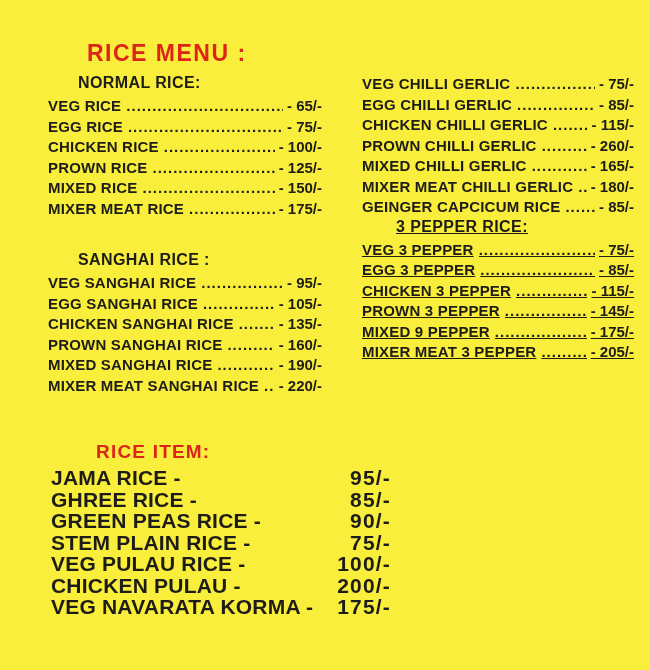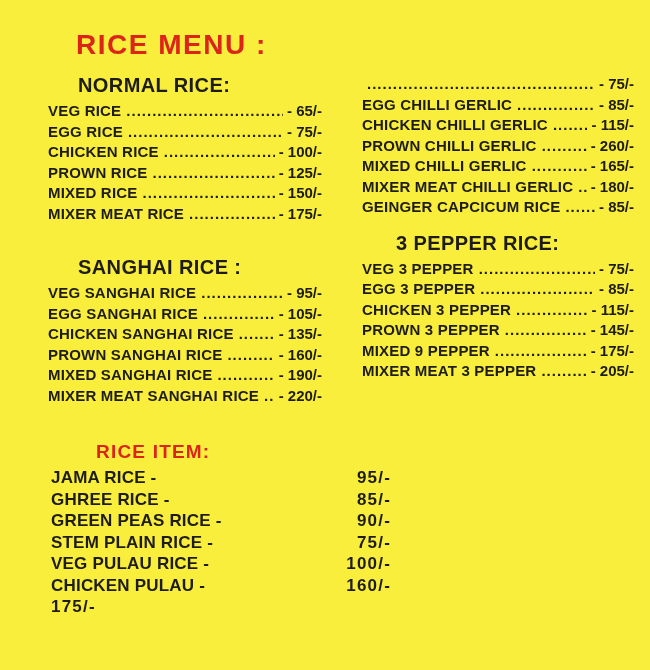--- a/index.html
+++ b/index.html
@@ -12,37 +12,37 @@
     width:650px;height:670px;
     background:var(--bg);
     font-family:"Liberation Sans", sans-serif;
     font-weight:700;
     color:var(--ink);
     overflow:hidden;
   }
   .flyer{position:relative;width:650px;height:670px;}
 
   .title{
-    position:absolute;left:76px;top:29px;margin:0;
-    font-size:28px;letter-spacing:1.5px;color:var(--red);
+    position:absolute;left:76px;top:29px;margin:11px;
+    font-size:23px;letter-spacing:1.5px;color:var(--red);
     white-space:nowrap;
   }
 
   .col{position:absolute;top:74px;}
   .col-left{left:48px;width:274px;}
   .col-right{left:362px;width:272px;}
 
   .section-heading{
-    margin:0 0 4px 0;font-size:20px;letter-spacing:0.4px;
+    margin:0 0 4px 0;font-size:16px;letter-spacing:0.4px;
     white-space:nowrap;
   }
   .col-left .section-heading{padding-left:30px;}
   .col-right .section-heading{padding-left:34px;}
   .section-gap-left{margin-top:32px;}
-  .section-gap-right{margin-top:14px;}
+  .section-gap-right{text-decoration:underline;}
 
   .menu-row{
     display:flex;align-items:flex-start;
     font-size:15px;line-height:20.5px;white-space:nowrap;
   }
   .item-name{white-space:nowrap;letter-spacing:0.2px;}
   .dot-leader{
     flex:1 1 auto;min-width:8px;overflow:hidden;
     white-space:nowrap;margin:0 2px 0 5px;
   }
@@ -53,21 +53,21 @@
   .item-price{white-space:nowrap;margin-left:2px;}
 
   .bottom-section{position:absolute;left:51px;top:441px;width:340px;}
   .bottom-heading{
     margin:0 0 4px 0;padding-left:45px;
     font-size:19px;letter-spacing:1.2px;color:var(--red);
     white-space:nowrap;
   }
   .bottom-row{
     display:flex;justify-content:space-between;align-items:baseline;
-    font-size:17px;line-height:21.5px;letter-spacing:1.2px;
+    font-size:21px;line-height:21.5px;letter-spacing:1.2px;
     white-space:nowrap;
   }
   .bottom-price{text-align:center;}
 </style>
 </head>
 <body>
 
 <div class="flyer">
 
   <h1 class="title">RICE MENU :</h1>
@@ -141,20 +141,21 @@
         <span class="item-price">- 220/-</span>
       </div>
     </section>
 
   </div>
 
   <div class="col col-right">
 
     <section>
       <div class="menu-row">
+        <span class="item-name">VEG CHILLI GERLIC</span>
         <span class="dot-leader"></span>
         <span class="item-price">- 75/-</span>
       </div>
       <div class="menu-row">
         <span class="item-name">EGG CHILLI GERLIC</span>
         <span class="dot-leader"></span>
         <span class="item-price">- 85/-</span>
       </div>
       <div class="menu-row">
         <span class="item-name">CHICKEN CHILLI GERLIC</span>
@@ -236,20 +237,21 @@
     <div class="bottom-row">
       <span class="item-name">STEM PLAIN RICE -</span>
       <span class="bottom-price">75/-</span>
     </div>
     <div class="bottom-row">
       <span class="item-name">VEG PULAU RICE -</span>
       <span class="bottom-price">100/-</span>
     </div>
     <div class="bottom-row">
       <span class="item-name">CHICKEN PULAU -</span>
-      <span class="bottom-price">160/-</span>
-    </div>
-    <div class="bottom-row">
+      <span class="bottom-price">200/-</span>
+    </div>
+    <div class="bottom-row">
+      <span class="item-name">VEG NAVARATA KORMA -</span>
       <span class="bottom-price">175/-</span>
     </div>
   </div>
 
 </div>
 
 </body></html>

